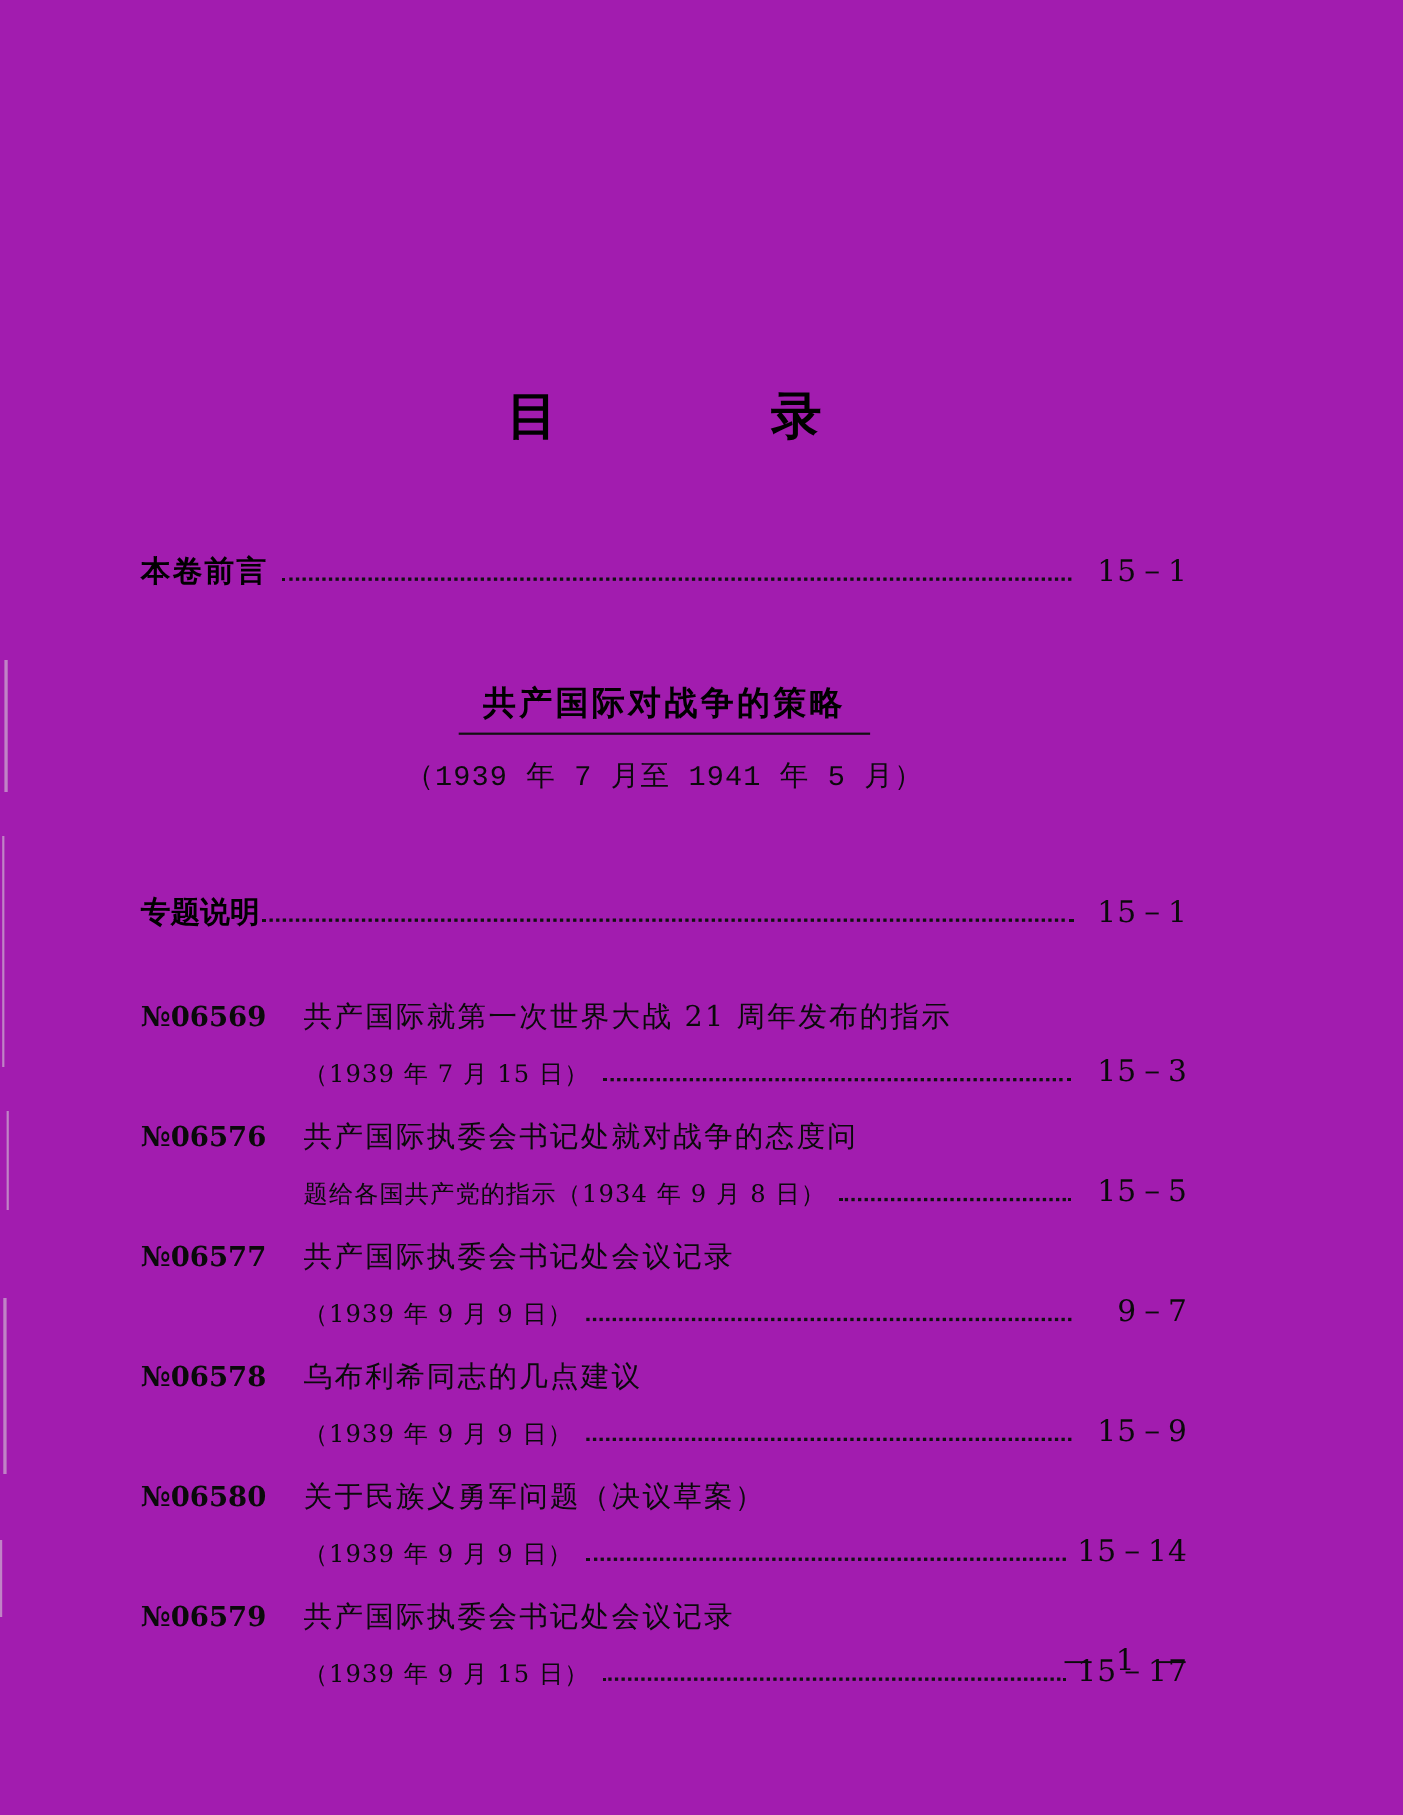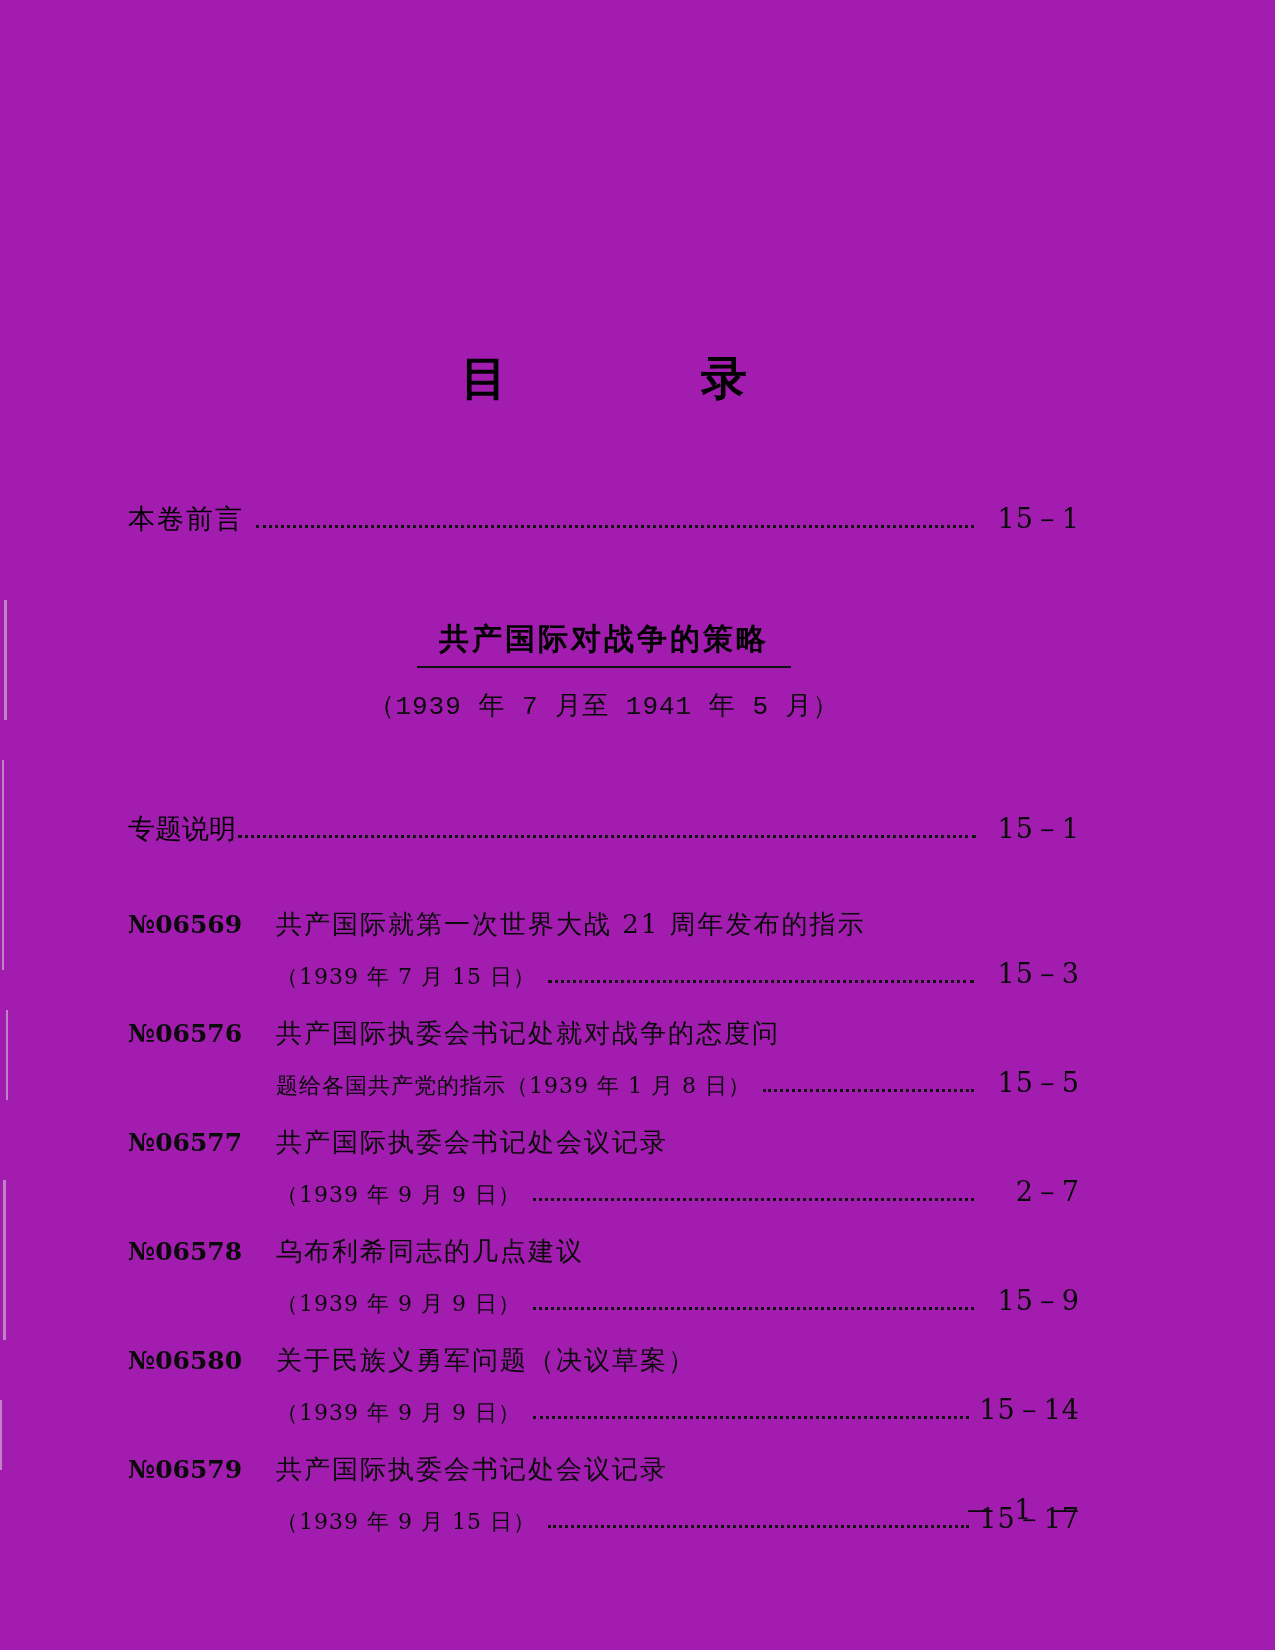--- a/index.html
+++ b/index.html
@@ -58,21 +58,21 @@
   
   .entry-top {
     display: flex;
     align-items: flex-end;
     margin-top: 100px;
   }
   .entry-top.second { margin-top: 88px; }
 
   .entry-label {
     font-family: "DejaVu Sans", "Liberation Sans", sans-serif;
-    font-weight: 400;
+    font-weight: 700;
     font-size: 27px;
     letter-spacing: 2px;
     white-space: nowrap;
     color: #000;
   }
   .entry-label.tight { letter-spacing: 0px; }
 
   .leader {
     flex: 1 1 auto;
     border-bottom: 3px dotted #111;
@@ -210,35 +210,35 @@
           <span class="page-num">15－3</span>
         </div>
       </div>
 
       <div class="doc-entry">
         <div class="doc-row-title">
           <span class="doc-id">№06576</span>
           <span class="doc-title-text">共产国际执委会书记处就对战争的态度问</span>
         </div>
         <div class="doc-row-date">
-          <span class="doc-date-text">题给各国共产党的指示（1939 年 1 月 8 日）</span>
+          <span class="doc-date-text">题给各国共产党的指示（1934 年 9 月 8 日）</span>
           <span class="leader"></span>
           <span class="page-num">15－5</span>
         </div>
       </div>
 
       <div class="doc-entry">
         <div class="doc-row-title">
           <span class="doc-id">№06577</span>
           <span class="doc-title-text">共产国际执委会书记处会议记录</span>
         </div>
         <div class="doc-row-date">
           <span class="doc-date-text">（1939 年 9 月 9 日）</span>
           <span class="leader"></span>
-          <span class="page-num">2－7</span>
+          <span class="page-num">9－7</span>
         </div>
       </div>
 
       <div class="doc-entry">
         <div class="doc-row-title">
           <span class="doc-id">№06578</span>
           <span class="doc-title-text">乌布利希同志的几点建议</span>
         </div>
         <div class="doc-row-date">
           <span class="doc-date-text">（1939 年 9 月 9 日）</span>

